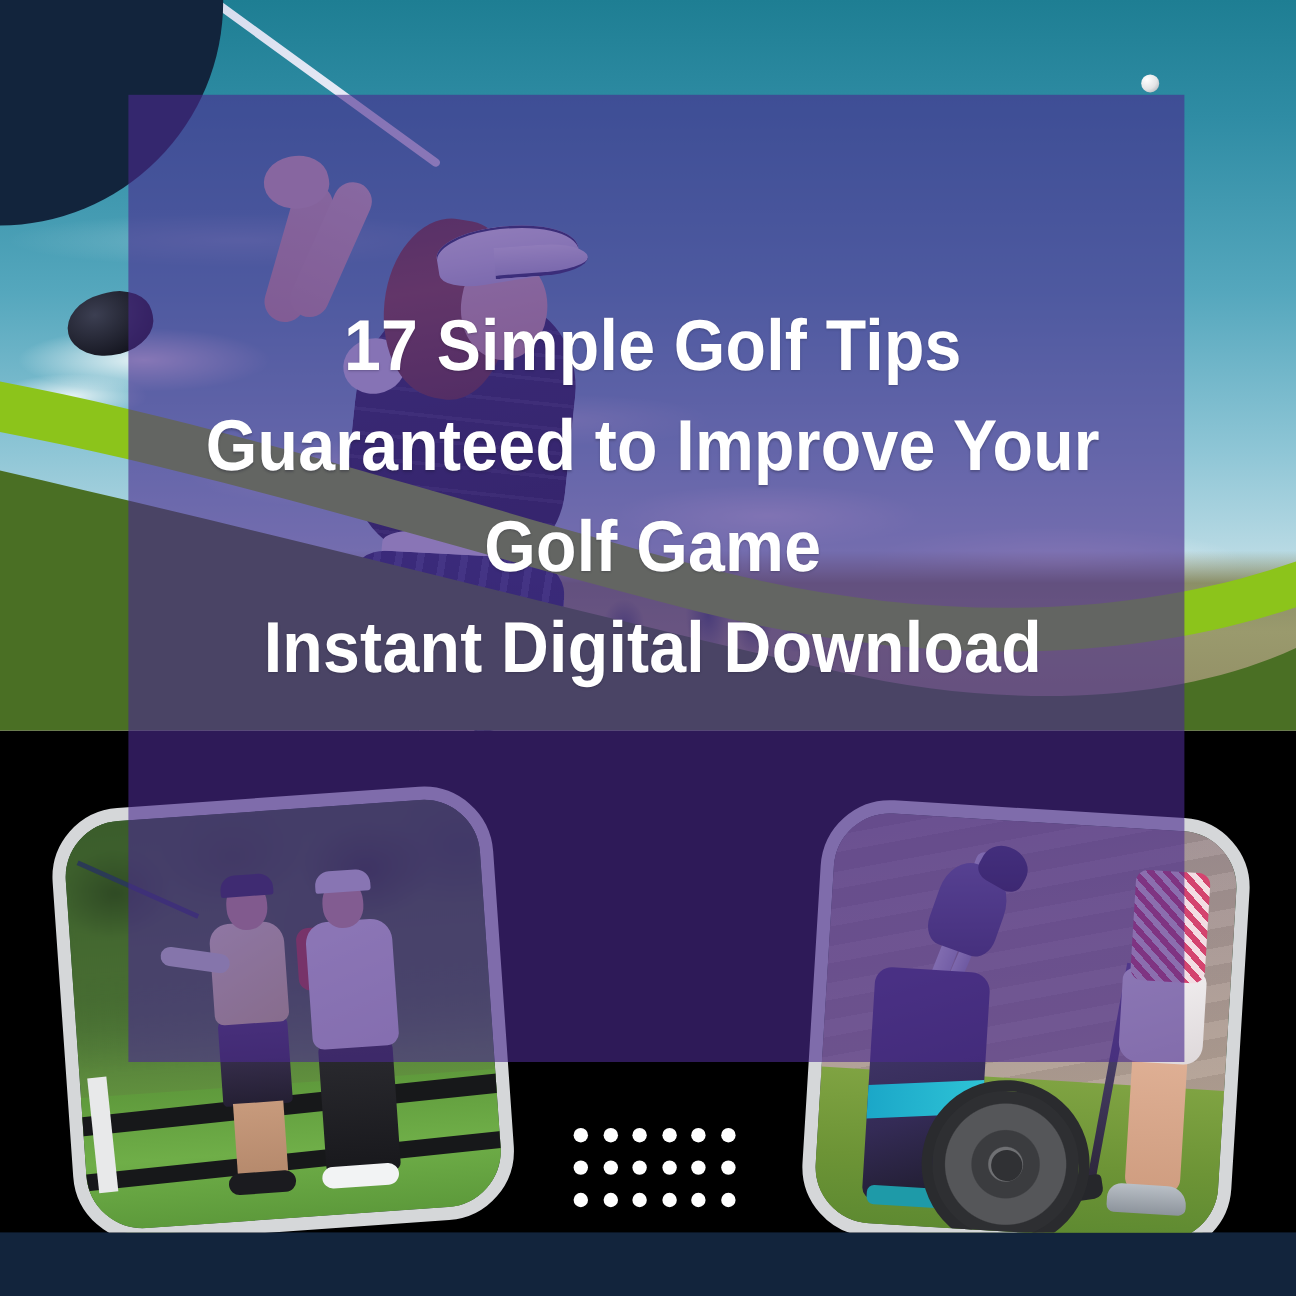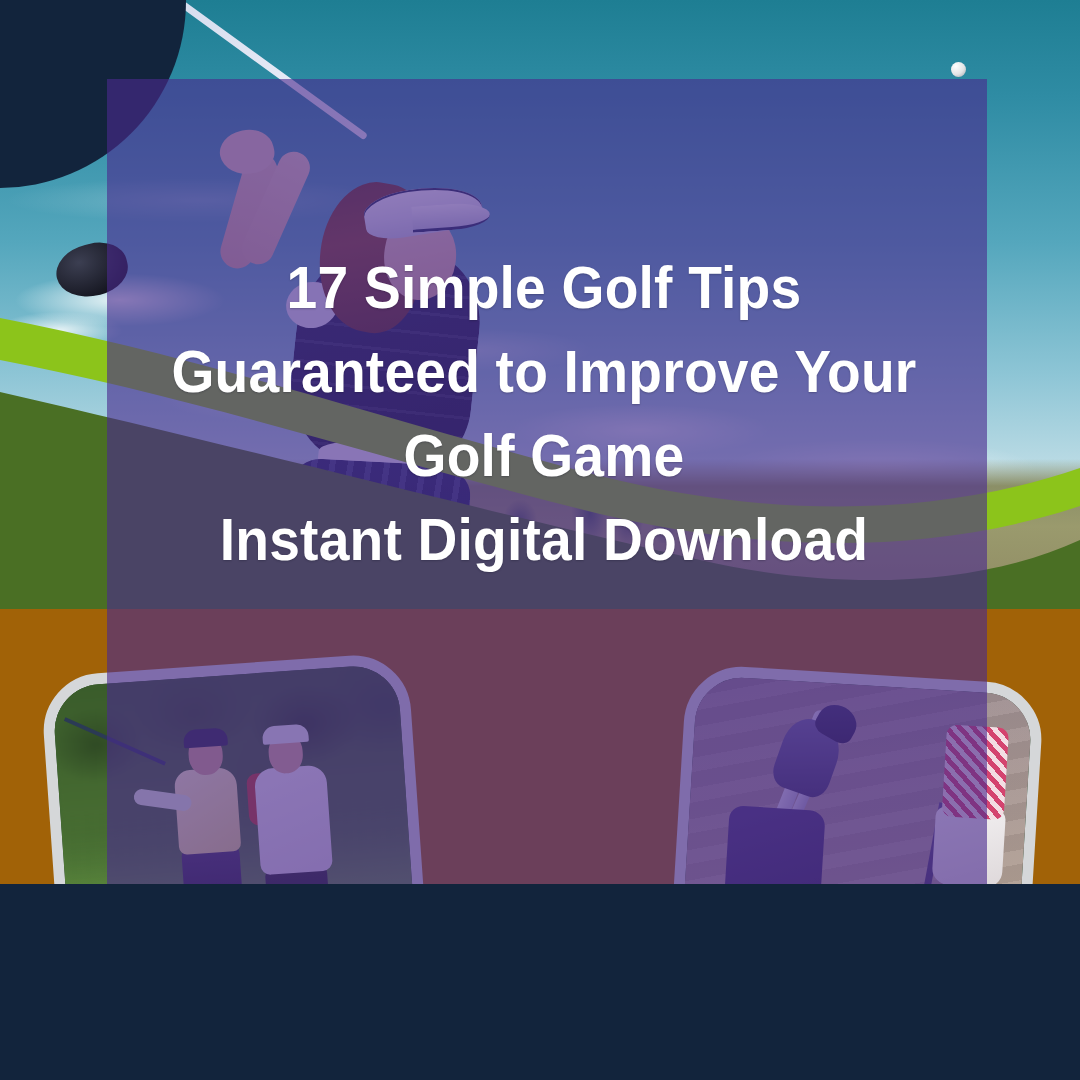--- a/index.html
+++ b/index.html
@@ -5,22 +5,22 @@
   * { margin:0; padding:0; box-sizing:border-box; }
   html,body{ width:1080px; height:1080px; }
   body{
     font-family:"Liberation Sans", sans-serif;
     background:#12243c;
     overflow:hidden;
   }
 
   #poster{
     position:relative;
-    width:1080px; height:884px;
-    background:#a16207;
+    width:1080px; height:1027px;
+    background:#000000;
     overflow:hidden;
   }
 
   
   .hero{
     position:absolute; left:0; top:0; width:1080px; height:609px;
     overflow:hidden;
   }
   
   .hero-sky{

